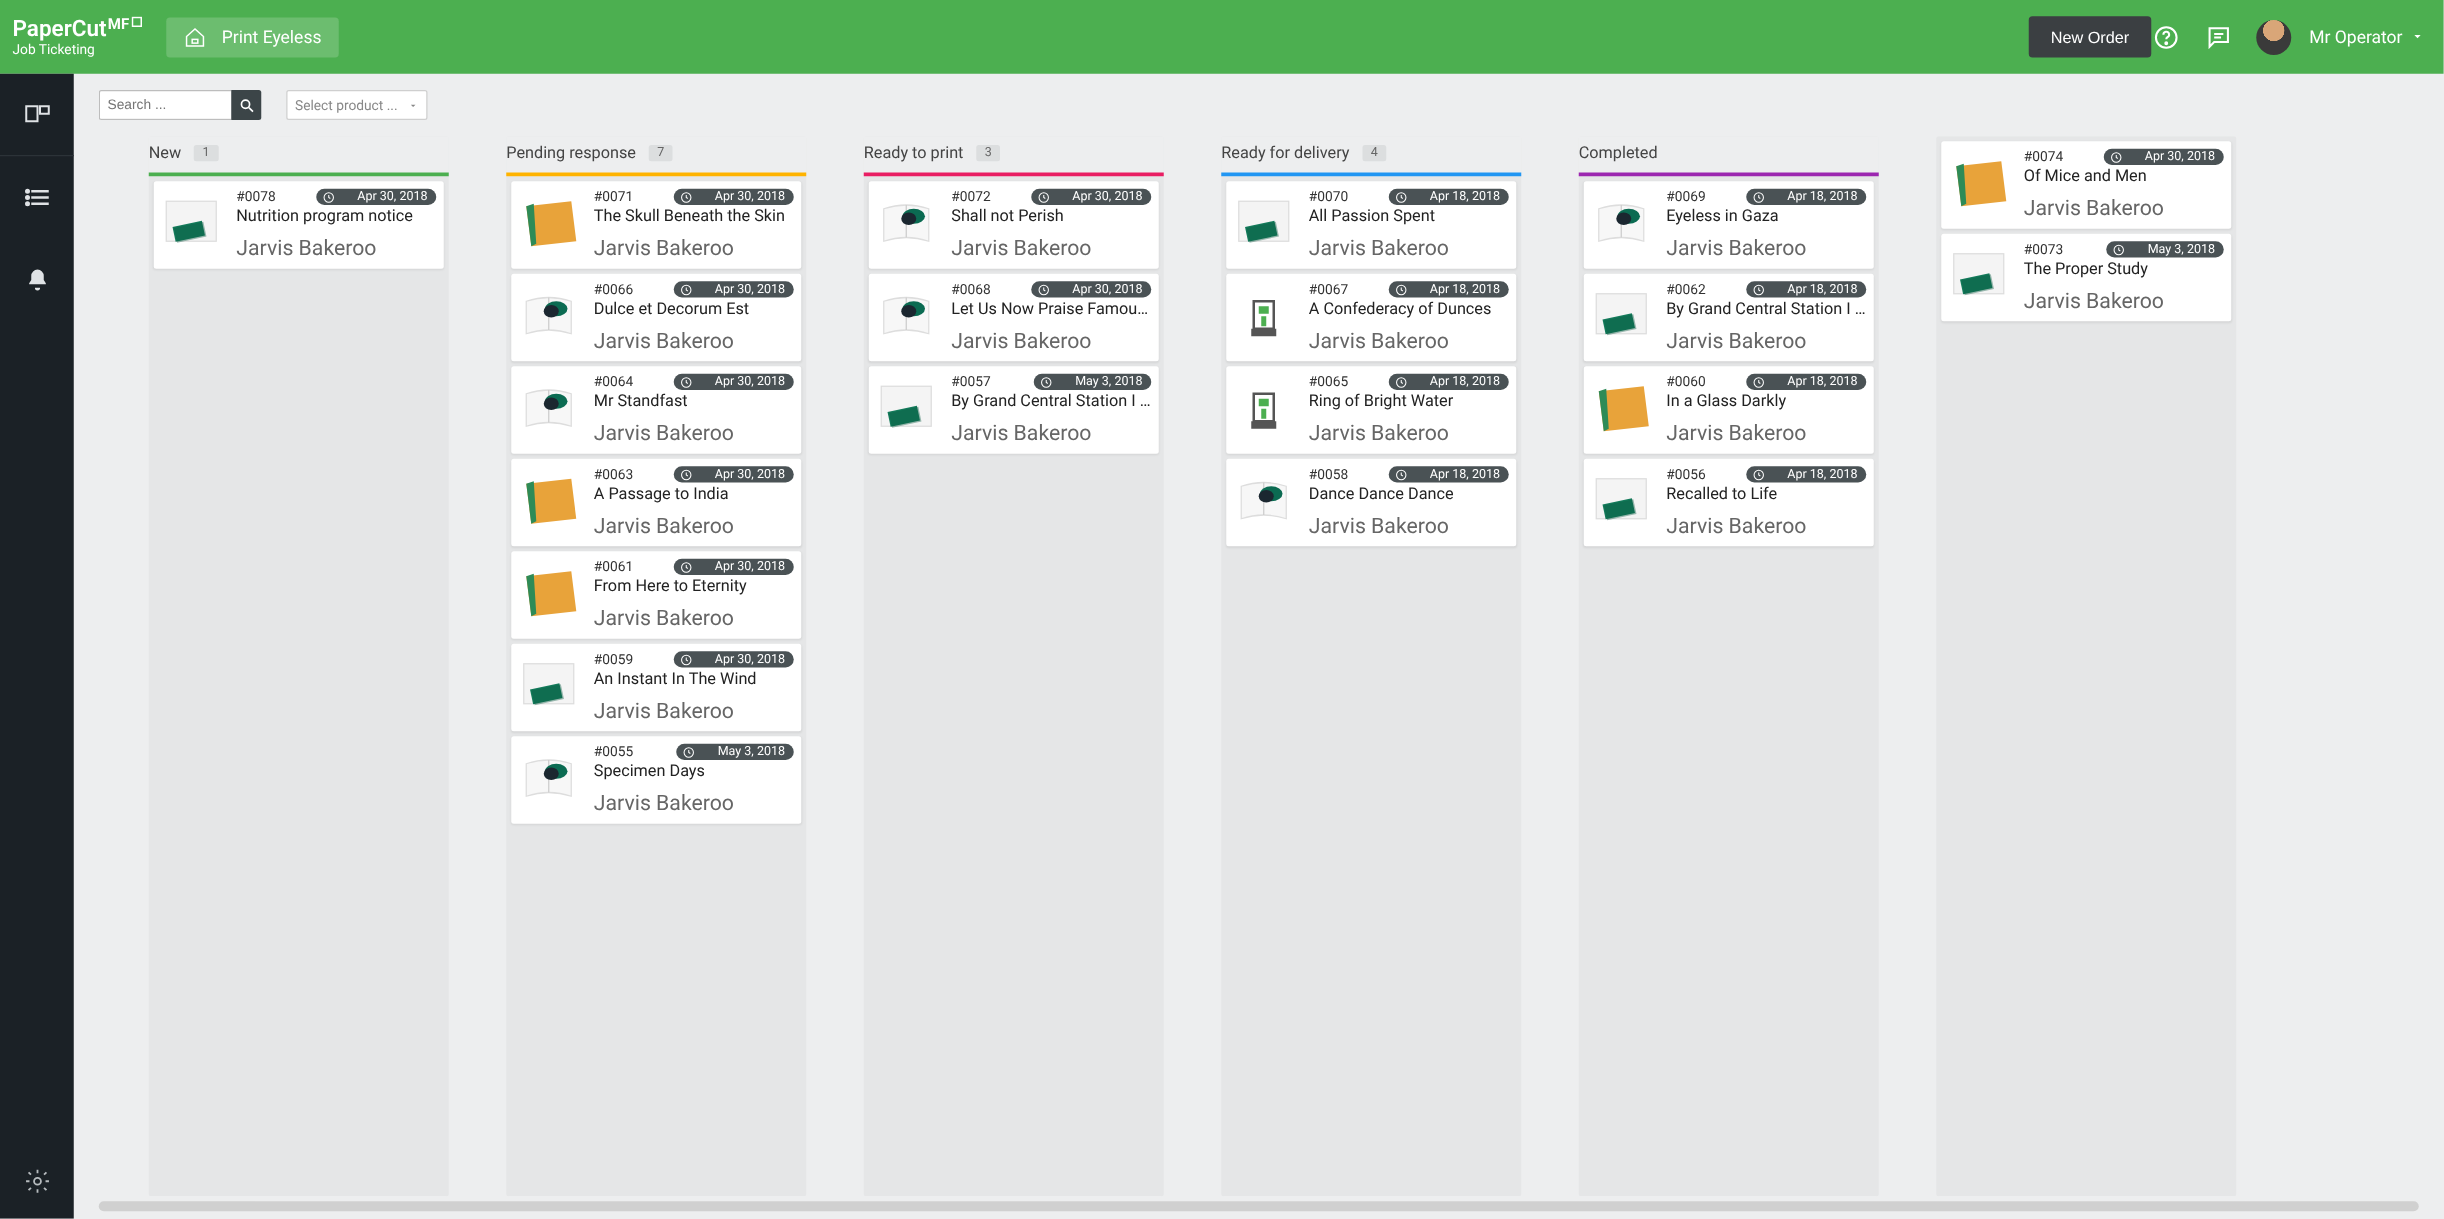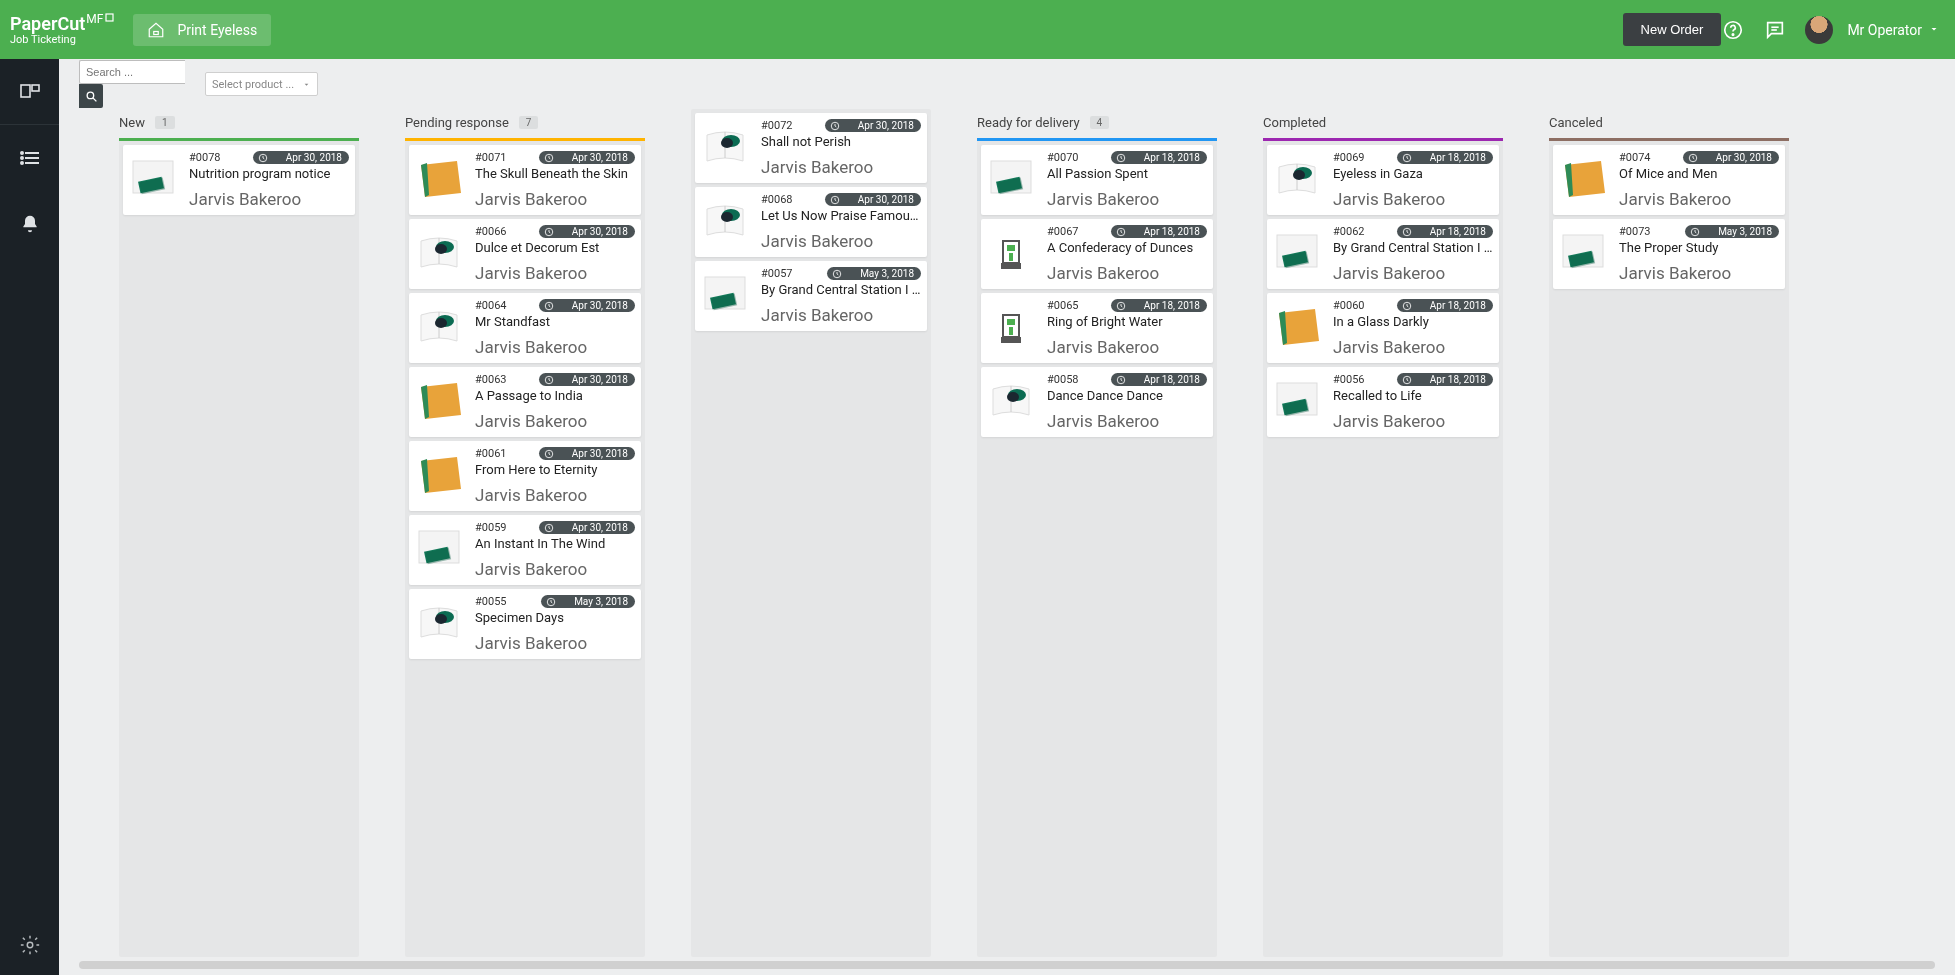--- a/index.html
+++ b/index.html
@@ -4,42 +4,42 @@
 <style>
 * { margin: 0; padding: 0; box-sizing: border-box; }
 body { font-family: -apple-system, BlinkMacSystemFont, "Segoe UI", Roboto, sans-serif; background: #edeeef; overflow: hidden; }
 
 .app { display: flex; flex-direction: column; height: 100vh; width: 100vw; }
 
 
 .header { background: #4caf50; height: 59px; display: flex; align-items: center; padding: 0 15px 0 10px; flex-shrink: 0; }
 .logo-block { display: flex; flex-direction: column; color: #fff; margin-right: 18px; }
 .logo-main { font-size: 18px; font-weight: 600; display: flex; align-items: flex-start; }
-.logo-sup { font-size: 12px; font-weight: 400; margin-left: 1px; margin-top: -1px; }
+.logo-sup { font-size: 12px; font-weight: 700; margin-left: 1px; margin-top: -1px; }
 .logo-sub { font-size: 11px; margin-top: -1px; }
 .print-services { background: rgba(255,255,255,0.18); border-radius: 3px; display: flex; align-items: center; gap: 12px; padding: 7px 14px; color: #fff; font-size: 14px; cursor: pointer; }
 .ps-icon { display:flex; align-items:center; justify-content:center; }
 .header-spacer { flex: 1; }
 .new-order-btn { background: #3b3f42; color: #fff; border: none; border-radius: 3px; padding: 9px 18px; font-size: 13px; font-weight: 500; cursor: pointer; }
 .header-icon { width: 24px; height: 24px; color: #fff; cursor: pointer; margin-right: 18px; display:flex; align-items:center; justify-content:center; }
 .avatar { width: 28px; height: 28px; border-radius: 50%; background: radial-gradient(circle at 50% 30%, #d9a678 0 35%, #3a3a3a 36% 100%); margin-right: 14px; cursor: pointer; }
 .user-label { color: #fff; font-size: 14px; margin-right: 6px; }
 .user-chevron { color: #fff; cursor: pointer; }
 
 
 .body { flex: 1; display: flex; min-height: 0; }
 .sidebar { width: 59px; background: #1b2126; display: flex; flex-direction: column; align-items: center; padding-top: 0; flex-shrink: 0; }
 .sidebar-item { width: 100%; height: 66px; display: flex; align-items: center; justify-content: center; cursor: pointer; color: #c8cdd2; }
 .sidebar-item:first-child { border-bottom: 1px solid #2c3338; }
 .sidebar-spacer { flex: 1; }
 .sidebar-gear { width: 100%; height: 60px; display: flex; align-items: center; justify-content: center; cursor: pointer; color: #b6bbbe; }
 
 .main { flex: 1; display: flex; flex-direction: column; min-width: 0; }
 .toolbar { height: 50px; display: flex; align-items: center; padding: 0 20px; gap: 20px; flex-shrink: 0; }
-.search-wrap { display: flex; flex-direction: column; }
+.search-wrap { display: flex; }
 .search-input { width: 106px; height: 24px; border: 1px solid #bdbdbd; border-right: none; border-radius: 2px 0 0 2px; padding: 0 6px; font-size: 11px; outline: none; }
 .search-btn { width: 24px; height: 24px; background: #3c4548; border: none; border-radius: 0 2px 2px 0; color: #fff; cursor: pointer; display:flex;align-items:center;justify-content:center; }
 .product-select { width: 113px; height: 24px; border: 1px solid #cfcfcf; border-radius: 2px; background: #fff; font-size: 11px; color: #888; padding: 0 6px; cursor: pointer; display:flex; align-items:center; justify-content:space-between; }
 
 .board { flex: 1; display: flex; gap: 6px; padding: 0 0 0 20px; overflow-x: auto; min-height: 0; }
 .column { width: 240px; flex-shrink: 0; display: flex; flex-direction: column; background: #e5e6e7; border-radius: 2px; margin-left: 40px; }
 .col-header { display: flex; align-items: center; gap: 10px; padding: 6px 2px 8px 0; font-size: 13px; color: #444; }
 .col-header-wrap { background:#edeeef; }
 .col-count { background: #dcdedf; border-radius: 2px; font-size: 10px; padding: 1px 7px; color: #666; }
 .col-line { height: 3px; width: 100%; }
@@ -346,20 +346,27 @@
                       <span>May 3, 2018</span>
                     </span>
                   </div>
                   <div class="card-title">Specimen Days</div>
                   <div class="card-user">Jarvis Bakeroo</div>
                 </div>
               </div>
             </div>
           </div>
           <div class="column">
+            <div class="col-header-wrap">
+              <div class="col-header">
+                <span>Ready to print</span>
+                <span class="col-count">3</span>
+              </div>
+              <div class="col-line" style="background: rgb(233, 30, 99);"></div>
+            </div>
             <div class="cards">
               <div class="card">
                 <div class="thumb">
                   <svg viewBox="0 0 56 48">
                     <use href="#th-booklet"></use>
                   </svg>
                 </div>
                 <div class="card-body">
                   <div class="card-top">
                     <span class="card-id">#0072</span>
@@ -602,26 +609,20 @@
                       <span>Apr 18, 2018</span>
                     </span>
                   </div>
                   <div class="card-title">Recalled to Life</div>
                   <div class="card-user">Jarvis Bakeroo</div>
                 </div>
               </div>
             </div>
           </div>
           <div class="column">
-            <div class="col-header-wrap">
-              <div class="col-header">
-                <span>Canceled</span>
-              </div>
-              <div class="col-line" style="background: rgb(141, 110, 99);"></div>
-            </div>
             <div class="cards">
               <div class="card">
                 <div class="thumb">
                   <svg viewBox="0 0 56 48">
                     <use href="#th-folder"></use>
                   </svg>
                 </div>
                 <div class="card-body">
                   <div class="card-top">
                     <span class="card-id">#0074</span>

